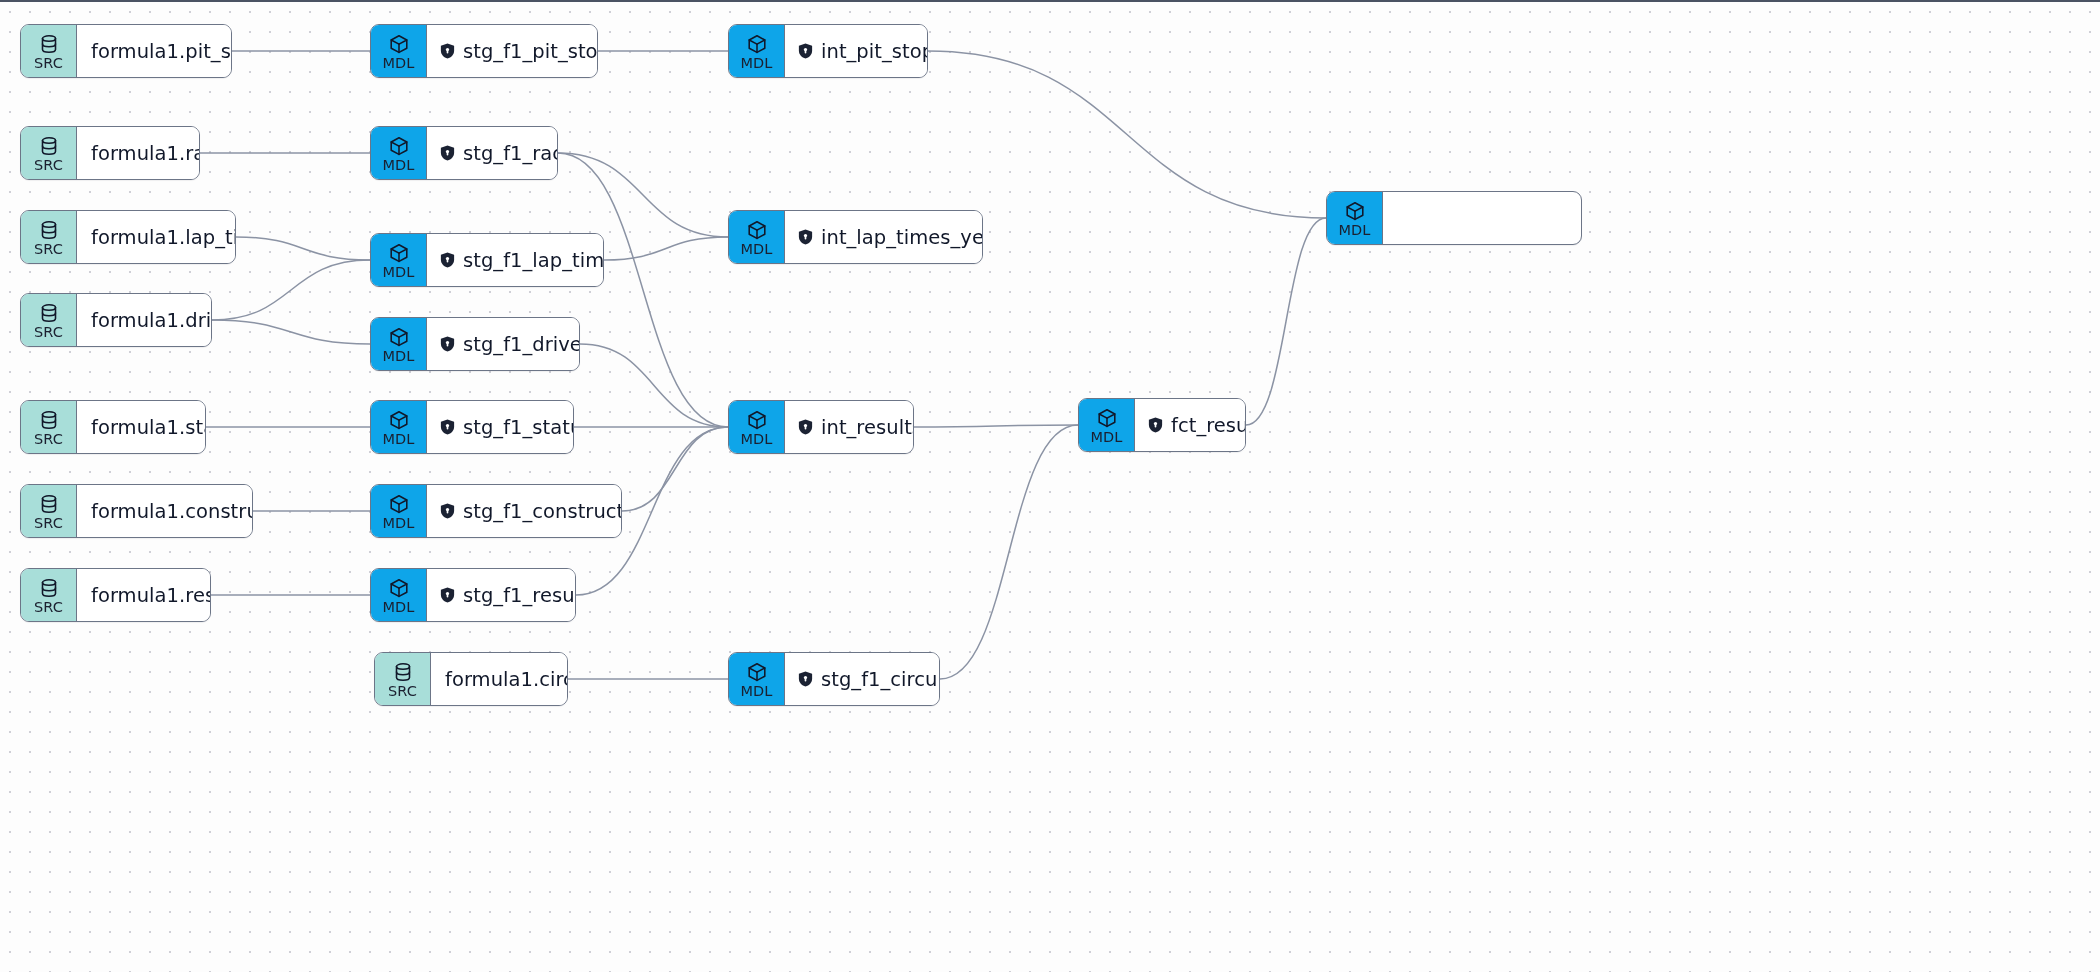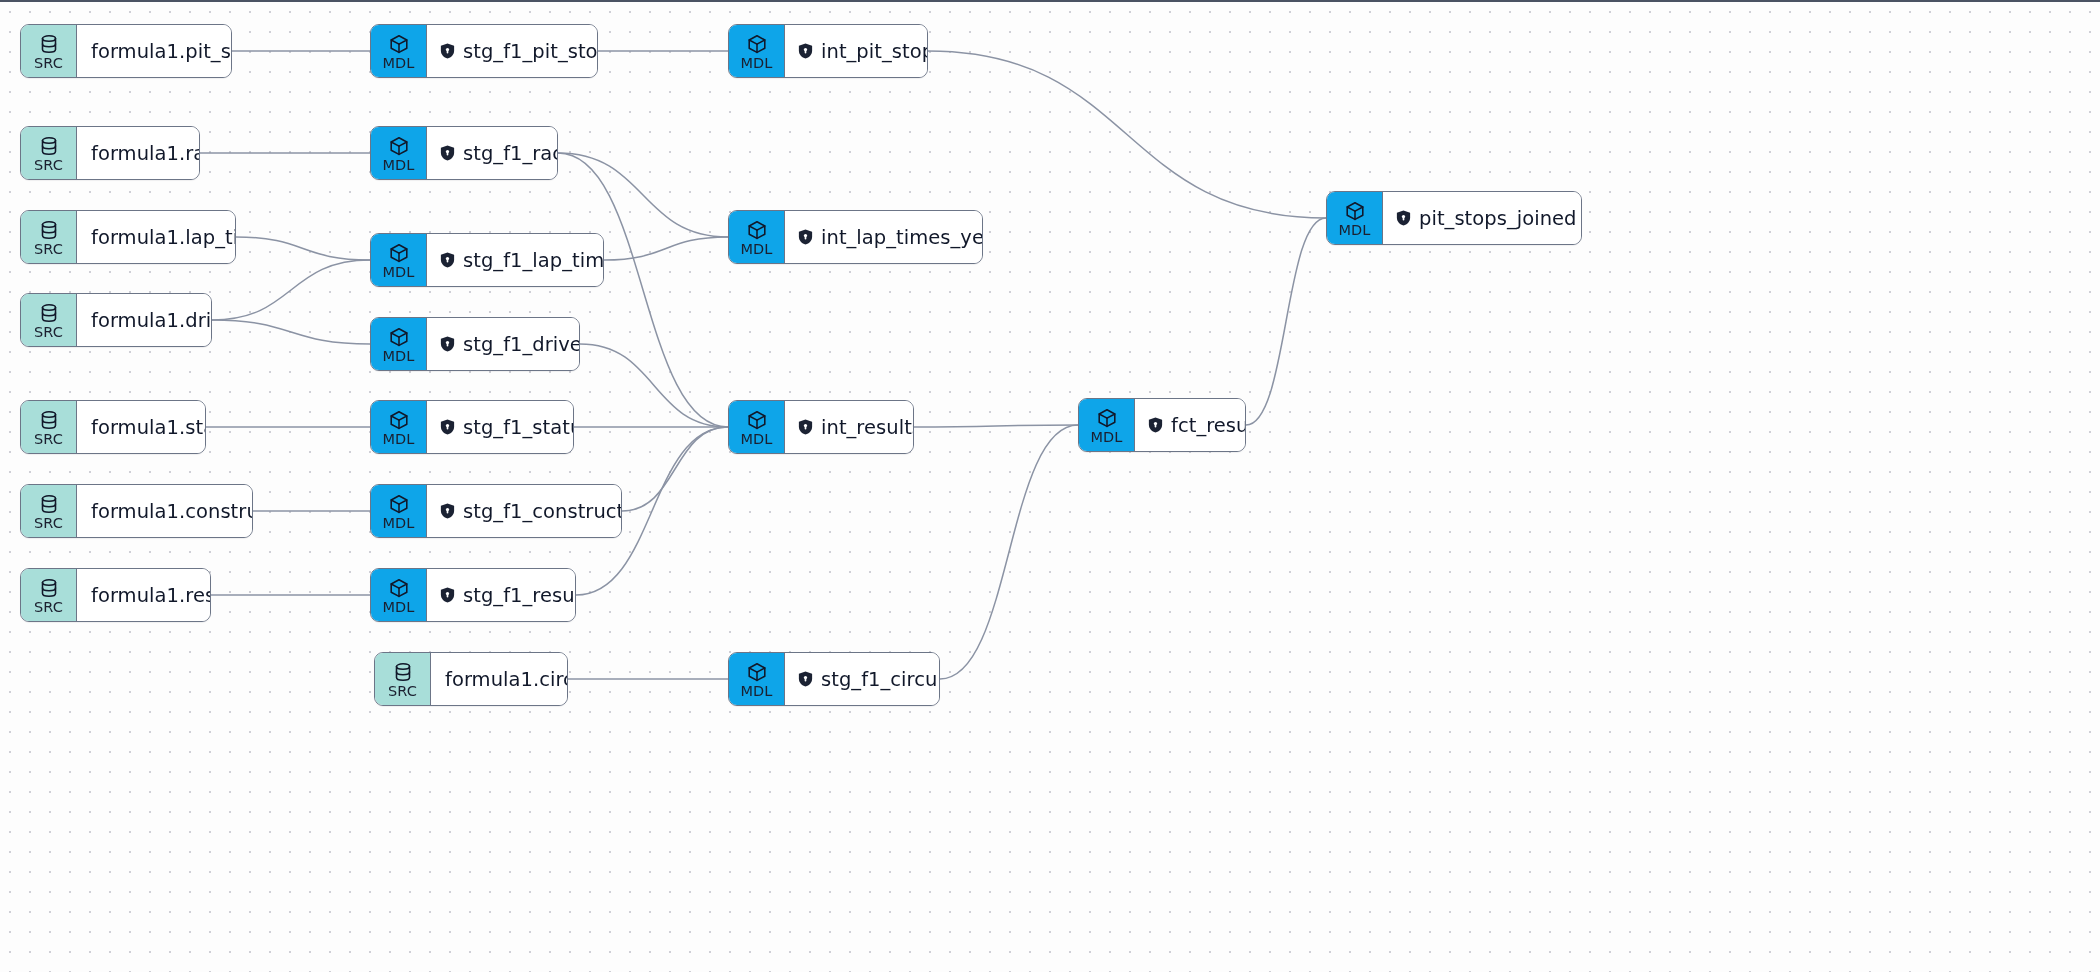--- a/index.html
+++ b/index.html
@@ -507,25 +507,15 @@
         <div class="badge mdl">
           <span>
             <svg class="badge-glyph" viewBox="0 0 24 24" fill="none" stroke="#11182a" stroke-width="1.7" stroke-linejoin="round" stroke-linecap="round">
               <path d="M12 3 L20.5 7.6 L12 12.2 L3.5 7.6 Z"></path>
               <path d="M3.5 7.6 L3.5 16.6 L12 21.2 L20.5 16.6 L20.5 7.6"></path>
               <path d="M12 12.2 L12 21.2"></path>
             </svg>
           </span>
           <span class="badge-text">MDL</span>
         </div>
-        <div class="body has-shield">
-          <span style="display: flex;">
-            <svg class="shield-icon" viewBox="0 0 20 22" aria-hidden="true">
-              <path d="M10 0.6 L19.1 3.7 V10.4 C19.1 16.2 15.0 20.0 10 21.4 C5.0 20.0 0.9 16.2 0.9 10.4 V3.7 Z" fill="#1b2233"></path>
-              <circle cx="10" cy="9" r="2.25" fill="#ffffff"></circle>
-              <rect x="8.85" y="9.6" width="2.3" height="5.0" rx="1.1" fill="#ffffff"></rect>
-            </svg>
-          </span>
-          <span class="label">pit_stops_joined</span>
-        </div>
       </div>
     </div>
 </div>
 
 </body></html>

